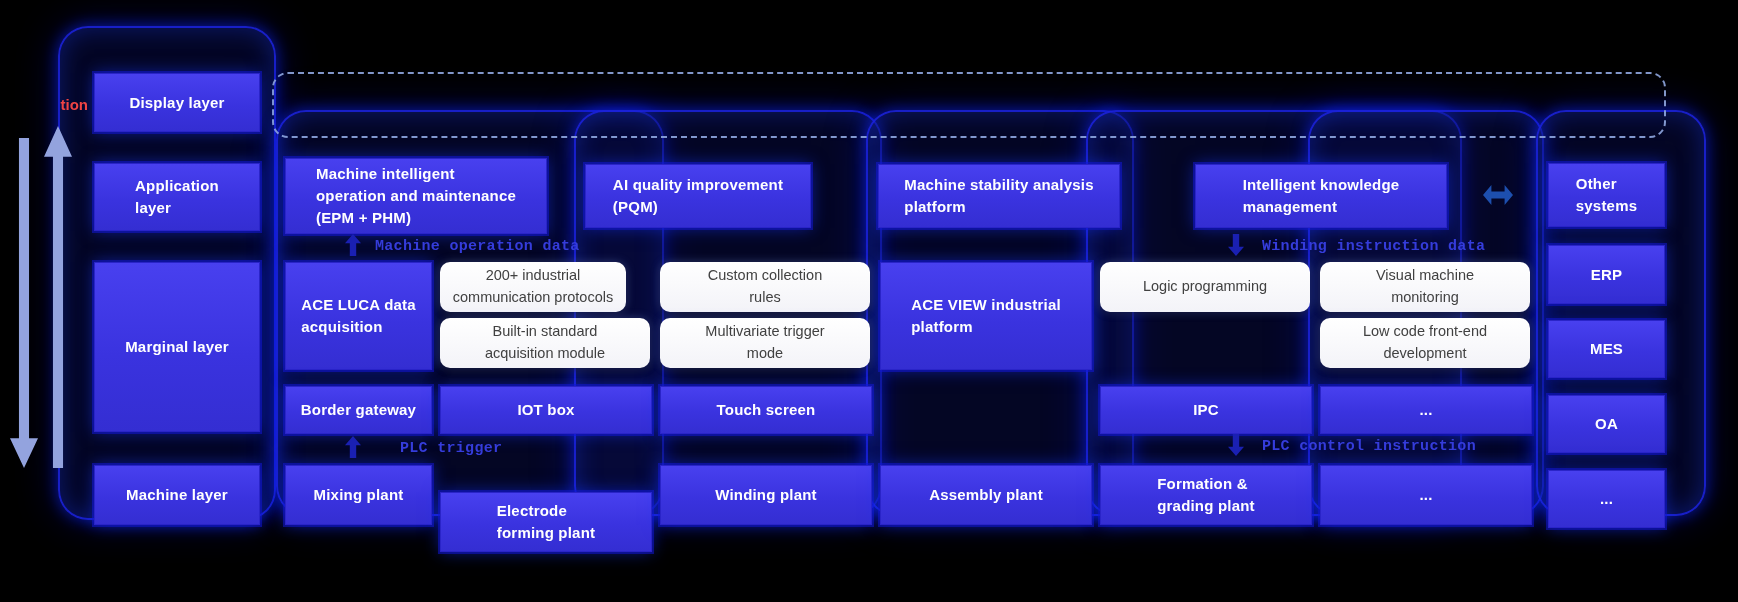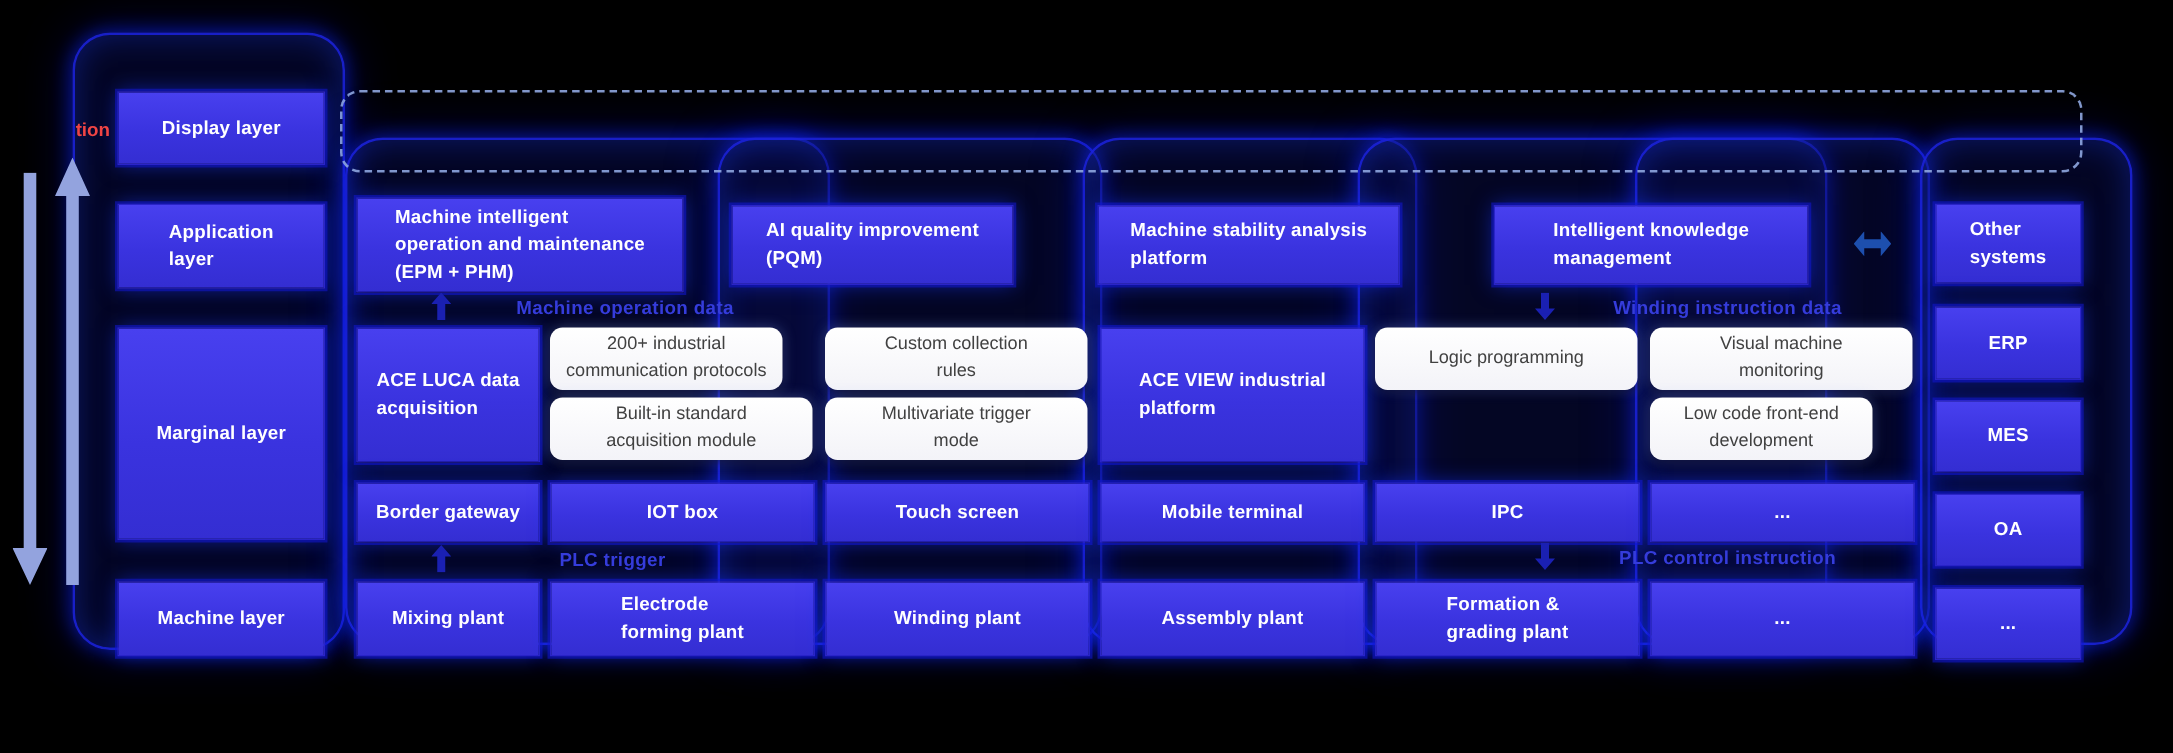--- a/index.html
+++ b/index.html
@@ -31,21 +31,21 @@
   .wbox{
     position:absolute;z-index:4;display:flex;align-items:center;justify-content:center;
     text-align:center;color:#414141;font-size:14.5px;line-height:1.5;white-space:pre-line;
     background:linear-gradient(180deg,#ffffff 0%,#f3f3f8 100%);
     border-radius:10px;
     box-shadow:0 2px 6px rgba(0,0,30,.5),0 0 10px rgba(130,160,255,.35);
   }
   
   .flow-label{
     position:absolute;z-index:4;color:#353cdb;font-weight:700;font-size:15px;
-    text-align:center;letter-spacing:.3px;
+    text-align:left;letter-spacing:.3px;font-family:Liberation Mono, monospace;
   }
   
   .side-arrow{position:absolute;z-index:4;background:#93a3de;}
   .side-arrow.down{clip-path:polygon(32% 0,68% 0,68% 91%,100% 91%,50% 100%,0 91%,32% 91%);}
   .side-arrow.up{clip-path:polygon(50% 0,100% 9%,68% 9%,68% 100%,32% 100%,32% 9%,0 9%);}
   
   .mini-arrow{position:absolute;z-index:4;width:16px;height:22px;background:#1a20b2;}
   .mini-arrow.up{clip-path:polygon(50% 0,100% 42%,70% 42%,70% 100%,30% 100%,30% 42%,0 42%);}
   .mini-arrow.down{clip-path:polygon(30% 0,70% 0,70% 58%,100% 58%,50% 100%,0 58%,30% 58%);}
   
@@ -107,37 +107,36 @@
 acquisition module</div>
   <div class="wbox" style="left:660px;top:262px;width:210px;height:50px">Custom collection
 rules</div>
   <div class="wbox" style="left:660px;top:318px;width:210px;height:50px">Multivariate trigger
 mode</div>
   <div class="bbox" style="left:880px;top:262px;width:210px;height:106px">ACE VIEW industrial
 platform</div>
   <div class="wbox" style="left:1100px;top:262px;width:210px;height:50px">Logic programming</div>
   <div class="wbox" style="left:1320px;top:262px;width:210px;height:50px">Visual machine
 monitoring</div>
-  <div class="wbox" style="left:1320px;top:318px;width:178px;height:50px">Low code front-end
+  <div class="wbox" style="left:1320px;top:318px;width:210px;height:50px">Low code front-end
 development</div>
 
   <div class="bbox" style="left:285px;top:386px;width:145px;height:46px">Border gateway</div>
   <div class="bbox" style="left:440px;top:386px;width:210px;height:46px">IOT box</div>
   <div class="bbox" style="left:660px;top:386px;width:210px;height:46px">Touch screen</div>
-  <div class="bbox" style="left:880px;top:386px;width:210px;height:46px">Mobile terminal</div>
   <div class="bbox" style="left:1100px;top:386px;width:210px;height:46px">IPC</div>
   <div class="bbox" style="left:1320px;top:386px;width:210px;height:46px">...</div>
 
   <div class="mini-arrow up" style="left:345px;top:436px"></div>
   <div class="flow-label" style="left:400px;top:440px;width:180px">PLC trigger</div>
   <div class="mini-arrow down" style="left:1228px;top:434px"></div>
   <div class="flow-label" style="left:1262px;top:438px;width:240px">PLC control instruction</div>
 
   <div class="bbox" style="left:285px;top:465px;width:145px;height:58px">Mixing plant</div>
-  <div class="bbox" style="left:440px;top:465px;width:210px;height:58px">Electrode
+  <div class="bbox" style="left:440px;top:492px;width:210px;height:58px">Electrode
 forming plant</div>
   <div class="bbox" style="left:660px;top:465px;width:210px;height:58px">Winding plant</div>
   <div class="bbox" style="left:880px;top:465px;width:210px;height:58px">Assembly plant</div>
   <div class="bbox" style="left:1100px;top:465px;width:210px;height:58px">Formation &amp;
 grading plant</div>
   <div class="bbox" style="left:1320px;top:465px;width:210px;height:58px">...</div>
 
   <div class="bbox" style="left:1548px;top:163px;width:115px;height:62px">Other
 systems</div>
   <div class="bbox" style="left:1548px;top:245px;width:115px;height:57px">ERP</div>

